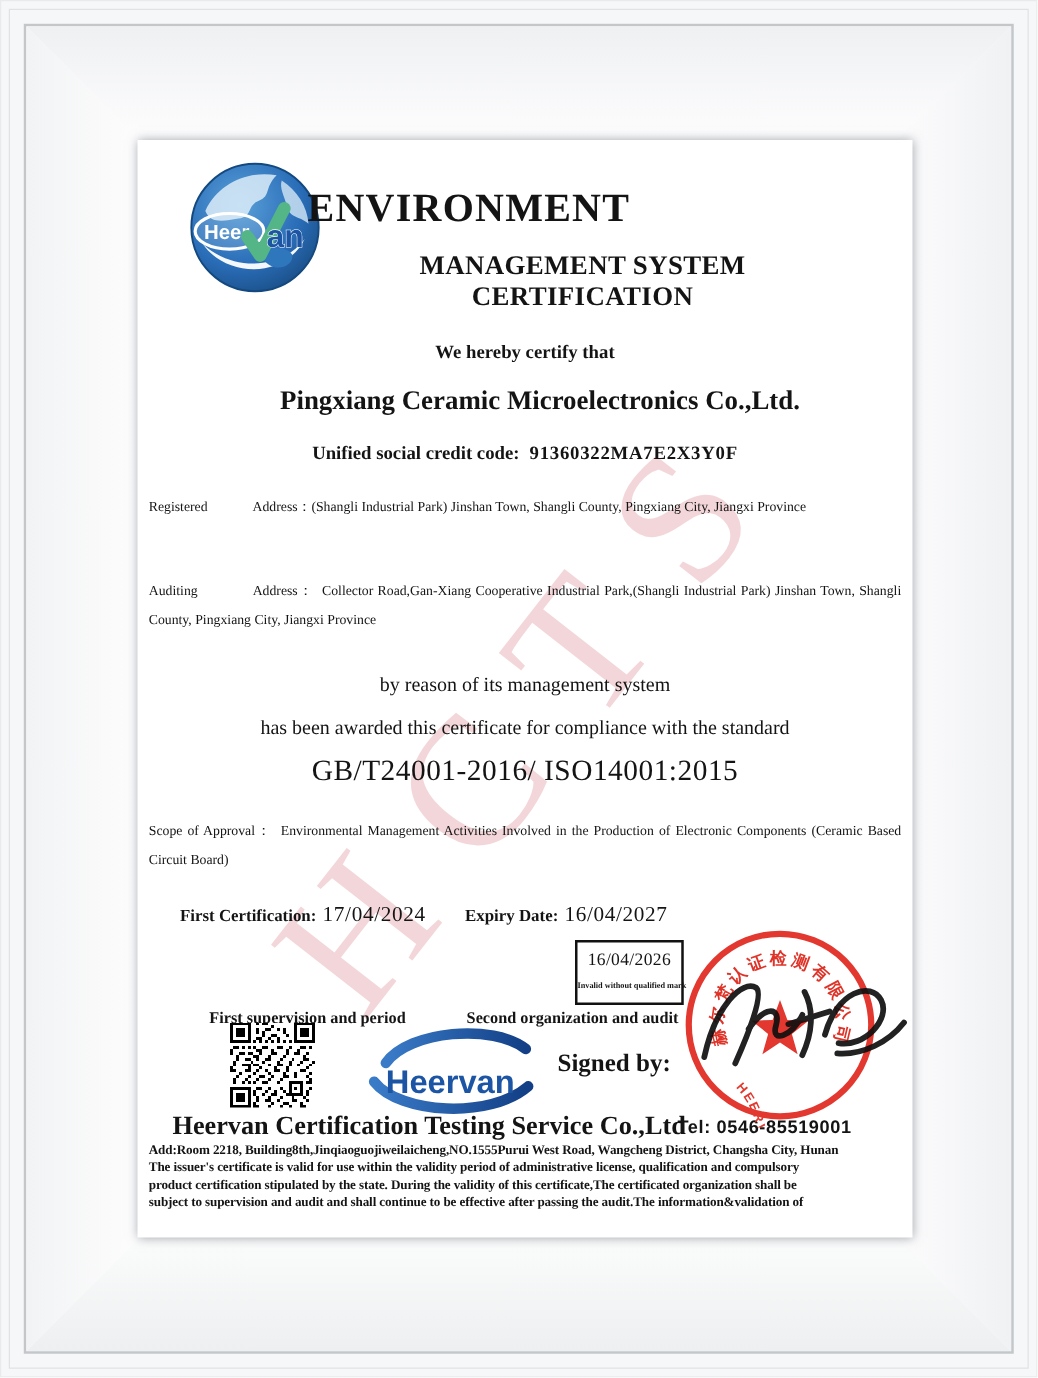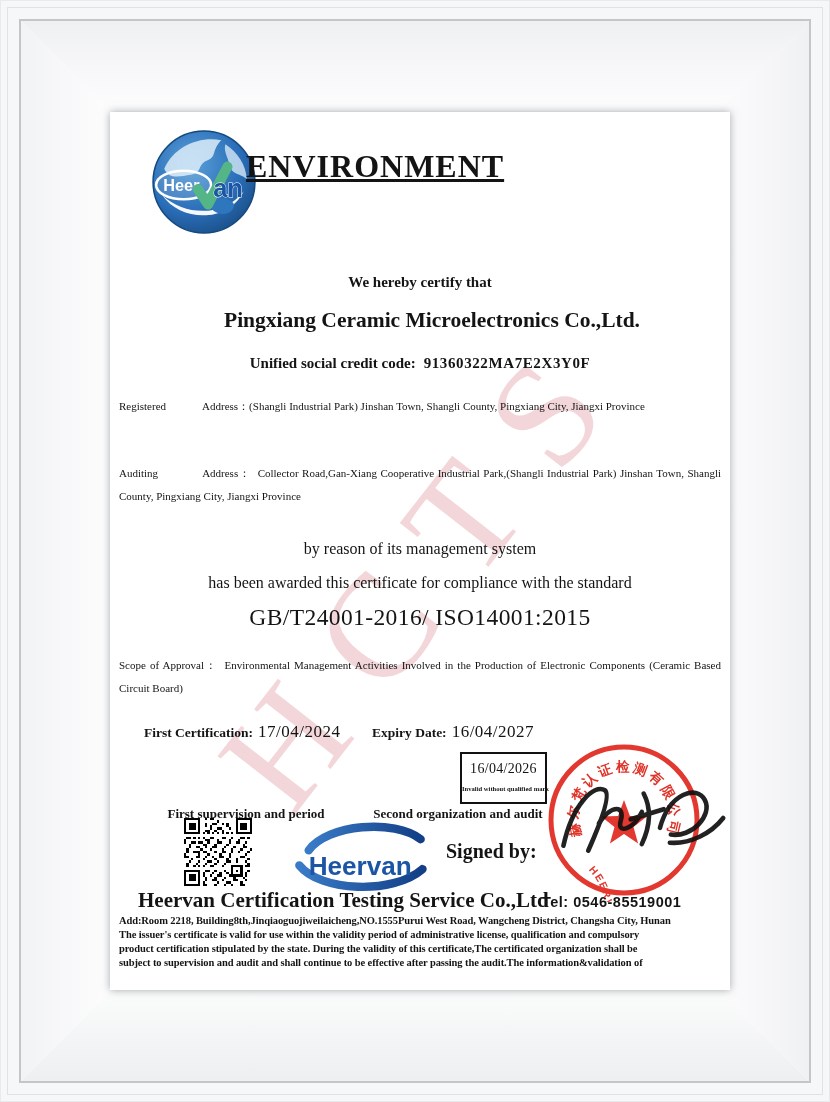--- a/index.html
+++ b/index.html
@@ -29,21 +29,21 @@
   .cert { position:absolute; left:110px; top:112px; width:620px; height:878px;
           background:#ffffff; box-shadow:0 0 8px rgba(95,100,108,.55); }
   .cert > * { position:absolute; }
 
   .watermark { left:315px; top:455px; z-index:0; white-space:nowrap;
                transform:translate(-50%,-50%) rotate(-52deg);
                font-family:"Liberation Serif",serif; font-size:148px; font-weight:400;
                letter-spacing:46px; color:rgba(216,118,128,.30); }
 
   .z { z-index:2; }
-  .title1 { left:136px; top:36px; font-size:32px; font-weight:bold; letter-spacing:1px;text-decoration:underline; }
+  .title1 { left:136px; top:36px; font-size:32px; font-weight:bold; letter-spacing:1px; }
   .title2 { left:140px; top:88px; width:432px; text-align:center;
             font-size:21.5px; font-weight:bold; letter-spacing:.3px; }
   .line-c { left:0; width:620px; text-align:center; }
   .cert-num { top:128px; font-size:15px; font-weight:bold; }
   .cert-num .val { letter-spacing:.6px; margin-left:6px; }
   .hereby { top:162px; font-size:15px; font-weight:bold; }
   .company { top:196px; font-size:21.5px; font-weight:bold;padding-left:24px; }
   .credit { top:243px; font-size:15px; font-weight:bold; }
   .credit .val { letter-spacing:.6px; margin-left:8px; }
 
@@ -115,20 +115,21 @@
       <path d="M74,16 C86,24 94,36 95,50 C88,44 80,46 78,36 C76,28 72,22 74,16 Z" fill="#d4e7f6" opacity=".8"></path>
       <path d="M12,66 C30,92 76,94 92,62 C74,86 36,88 12,66 Z" fill="#ffffff" opacity=".95"></path>
       <path d="M60,74 C66,68 78,68 82,74 C84,80 76,86 68,84 C62,82 58,78 60,74 Z" fill="#2f77bd"></path>
       <ellipse cx="33" cy="56" rx="27" ry="14" fill="rgba(255,255,255,.12)" stroke="#ffffff" stroke-width="2.5"></ellipse>
       <text x="13" y="62" font-family="Liberation Sans,sans-serif" font-size="16" font-weight="bold" fill="#ffffff">Heer</text>
       <path d="M47,60 L57,75 L76,38" fill="none" stroke="#54b586" stroke-width="10" stroke-linecap="round" stroke-linejoin="round"></path>
       <text x="62" y="68" font-family="Liberation Sans,sans-serif" font-size="25" font-weight="bold" fill="#1d55a5" stroke="#ffffff" stroke-width=".8" paint-order="stroke">an</text>
     </svg>
 
     <div class="title1 z">ENVIRONMENT</div>
+    <div class="title2 z">MANAGEMENT SYSTEM CERTIFICATION</div>
 
     <div class="line-c hereby z">We hereby certify that</div>
     <div class="line-c company z">Pingxiang Ceramic Microelectronics Co.,Ltd.</div>
     <div class="line-c credit z">
       <span>Unified social credit code:</span><span class="val">91360322MA7E2X3Y0F</span>
     </div>
 
     <p class="para p-reg z">
       <span>Registered</span><span class="gap1"></span><span>Address：</span><span>(Shangli Industrial Park) Jinshan Town, Shangli County, Pingxiang City, Jiangxi Province</span>
     </p>

